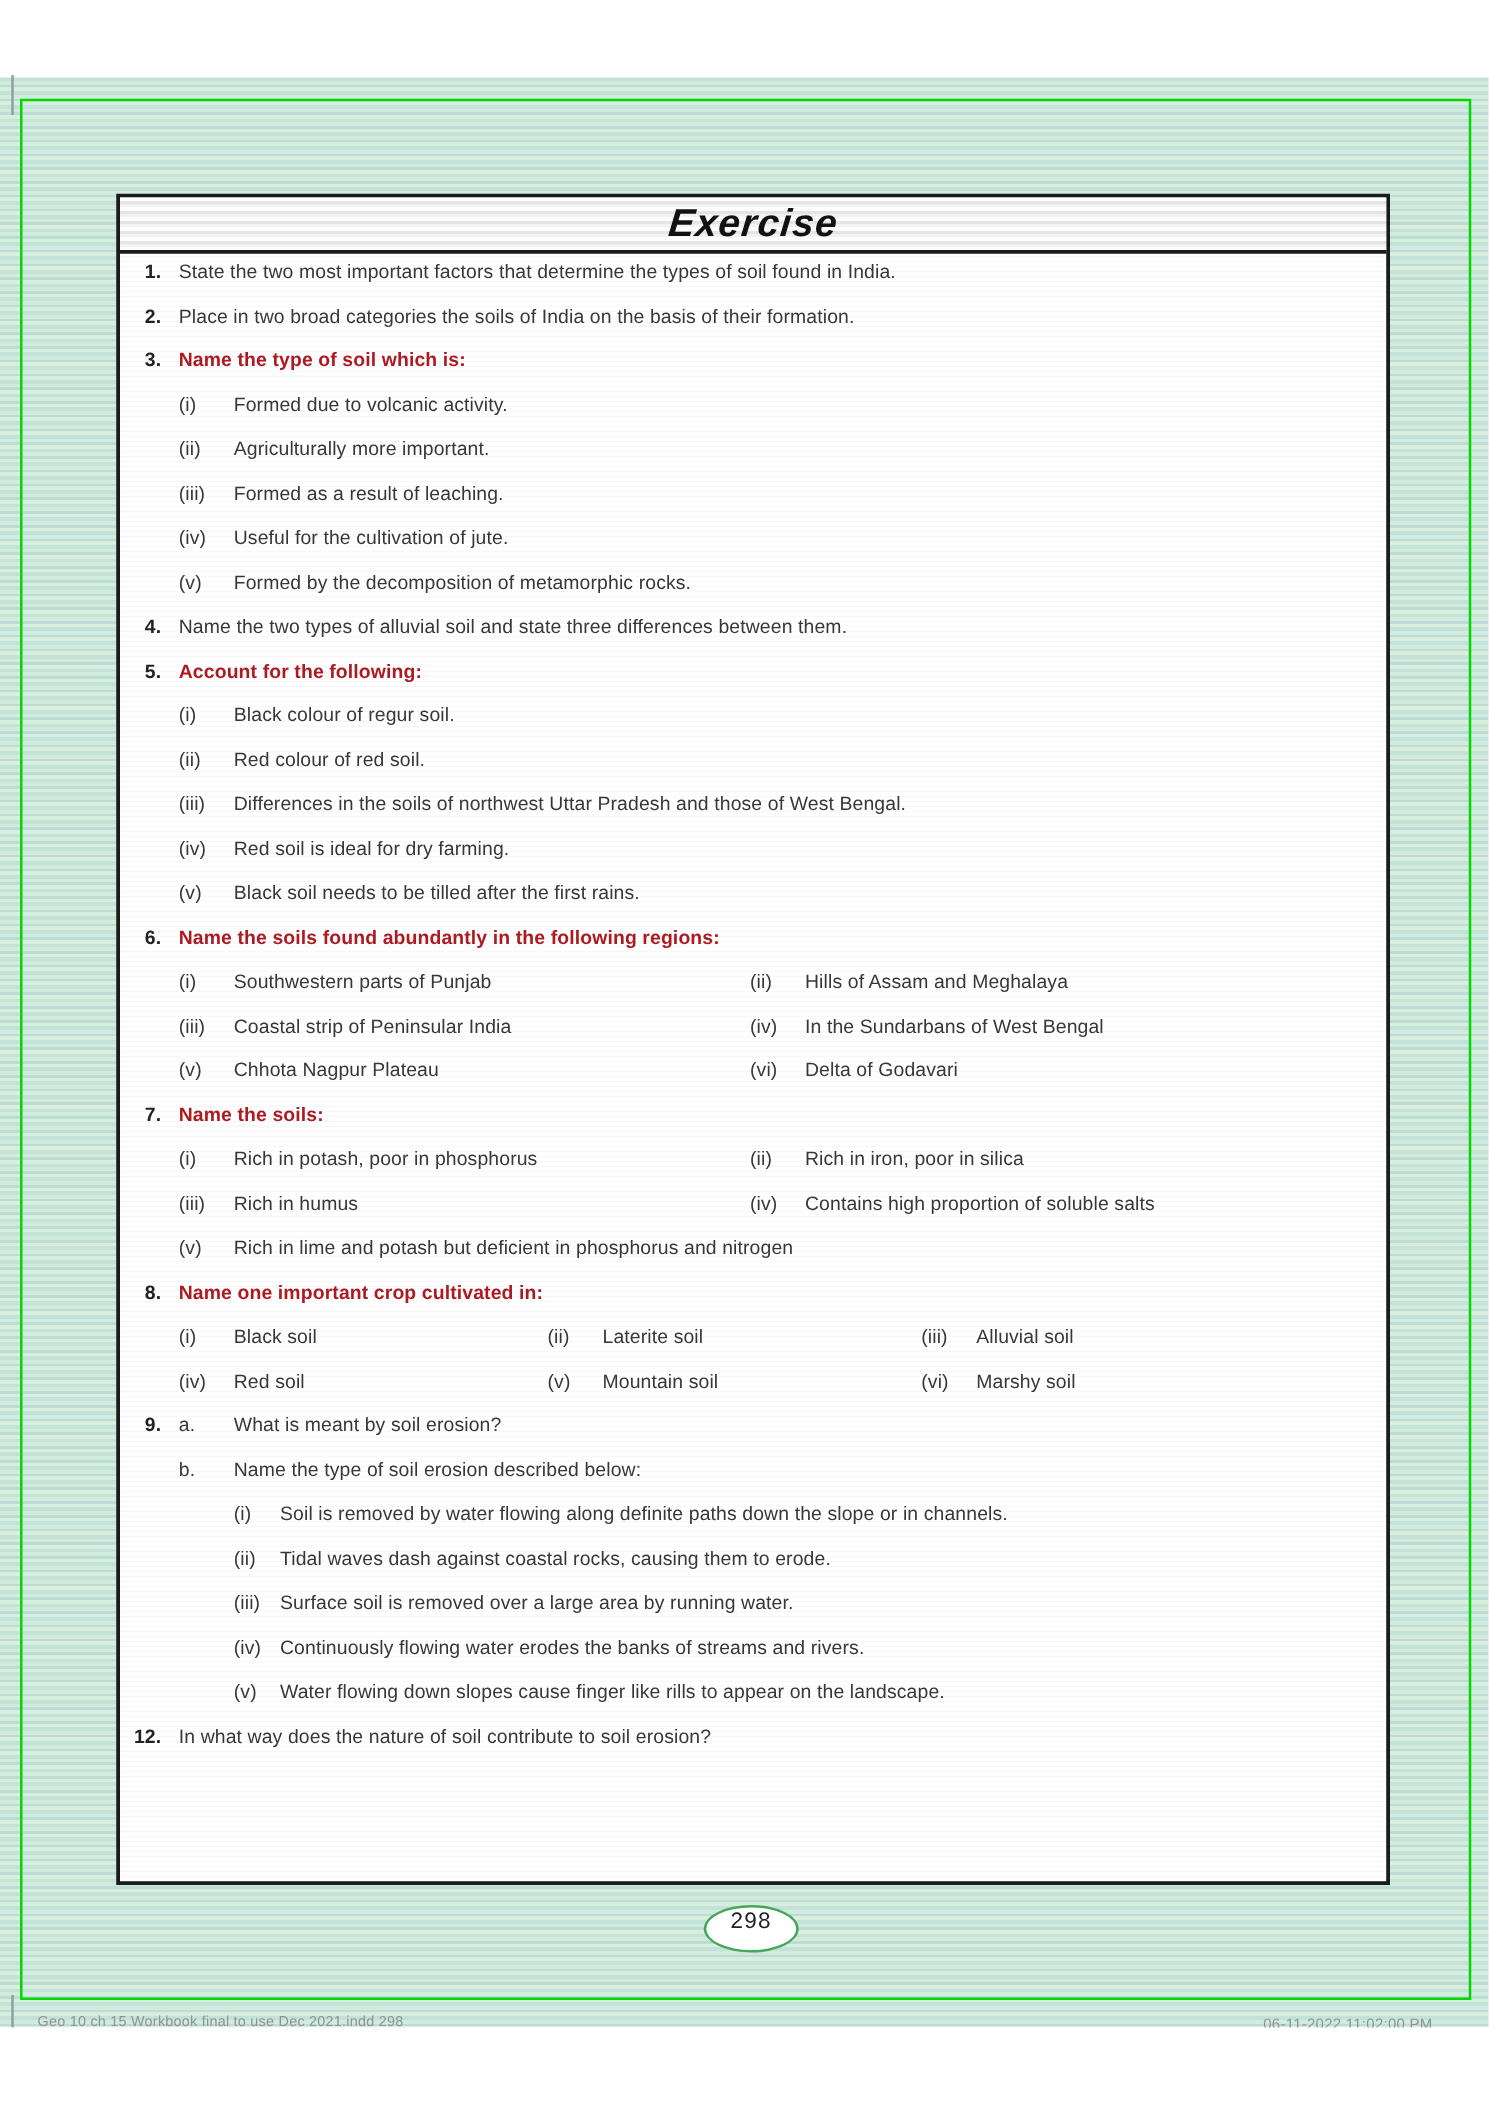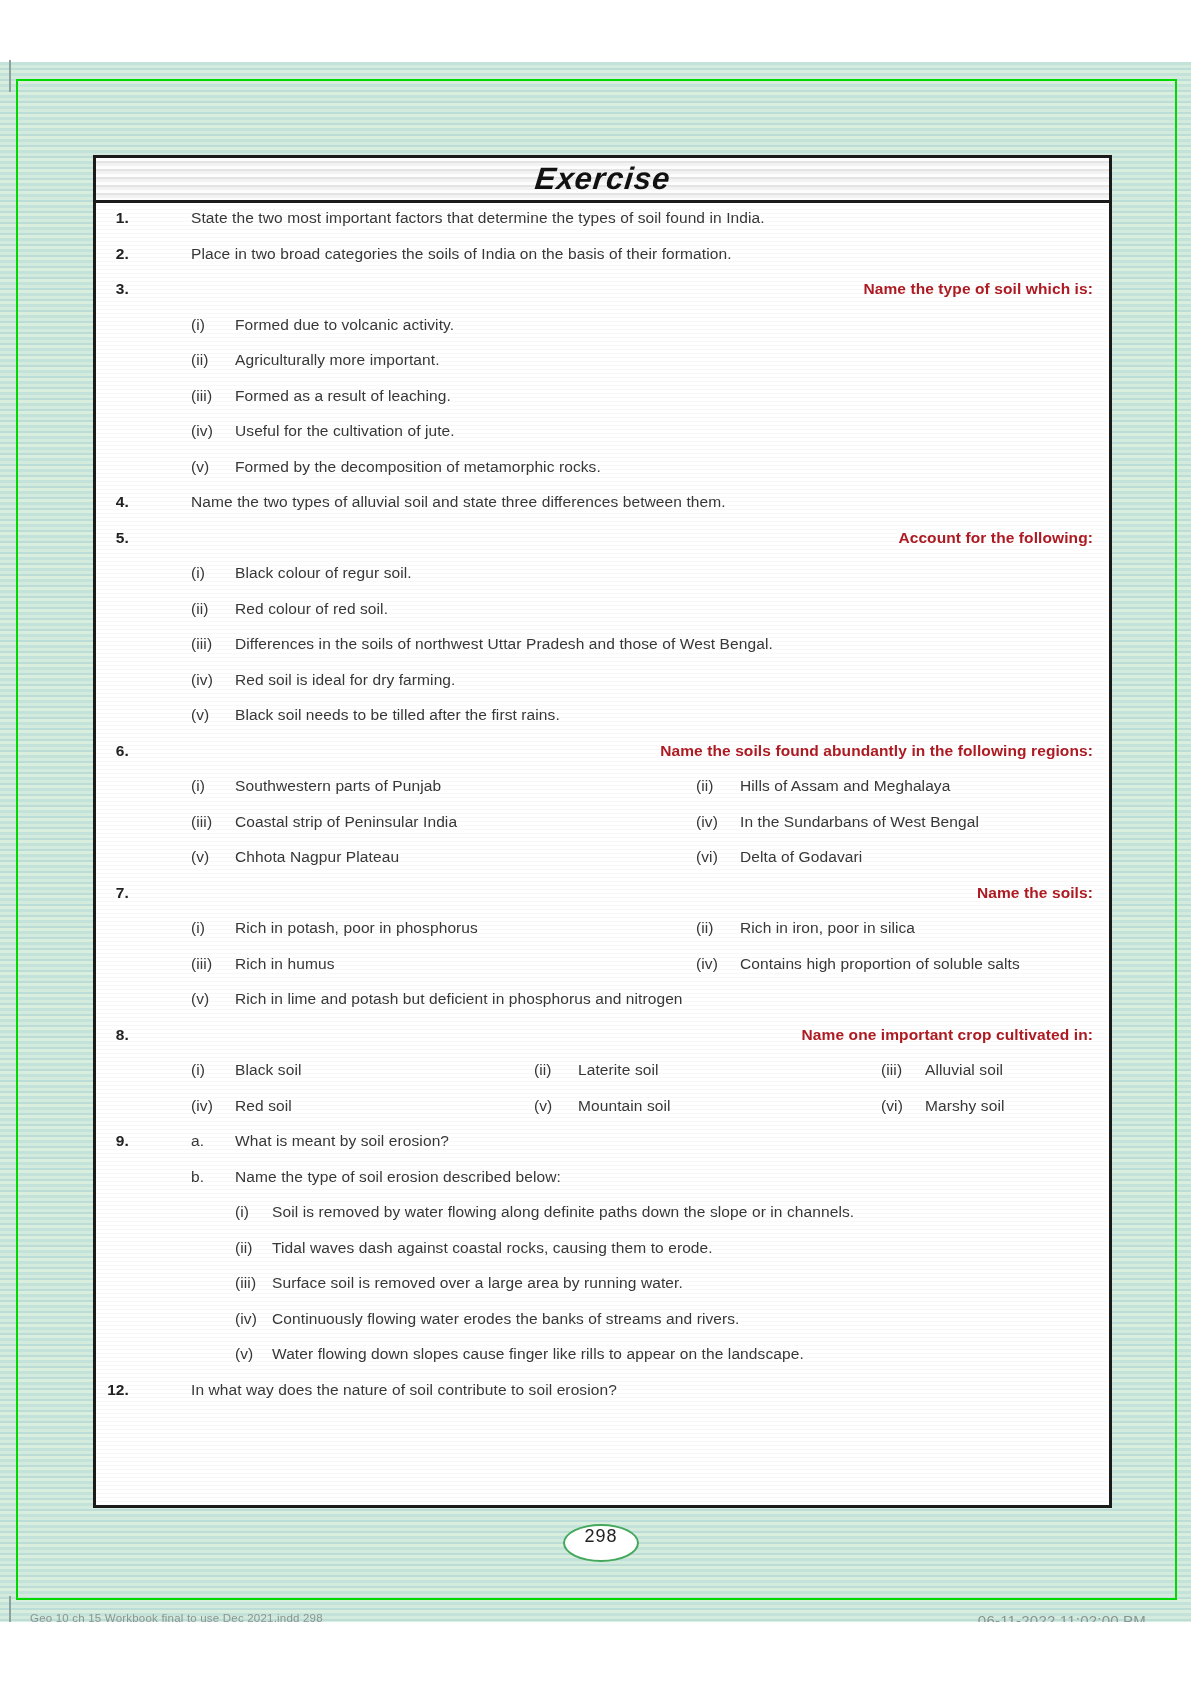--- a/index.html
+++ b/index.html
@@ -45,40 +45,40 @@
   }
 
   .q-area{padding:4px 16px 0 6px;}
   .row{
     display:flex;align-items:flex-start;
     margin-bottom:14.5px;line-height:21px;
     font-size:15.5px;color:#373737;letter-spacing:0.1px;
   }
   .num{flex:0 0 27px;text-align:right;font-weight:700;color:#222;margin-right:14px;white-space:nowrap;}
   .spacer{flex:0 0 44px;}
-  .cell{display:flex;flex:1 1 auto;min-width:0;margin-left:48px;}
+  .cell{display:flex;flex:1 1 auto;min-width:0;}
   .cell.w2{flex:0 0 457px;}
   .cell.w3a{flex:0 0 295px;}
   .cell.w3b{flex:0 0 299px;}
   .lbl{flex:0 0 44px;}
   .lbl2{flex:0 0 37px;}
   .txt{flex:1 1 auto;}
-  .red{color:var(--red);font-weight:700;text-align:right;}
+  .red{color:var(--red);font-weight:700;}
 
   .page-oval{
     position:absolute;left:563px;top:1524px;width:76px;height:38px;
     background:#ffffff;border:2px solid var(--oval-green);border-radius:50%;
     box-sizing:border-box;display:flex;justify-content:center;
     font-size:18px;color:#222;letter-spacing:1px;
   }
   .footer-left{
     position:absolute;left:30px;top:1612px;font-size:11.5px;color:#8b9494;letter-spacing:0.2px;text-align:right;
   }
   .footer-right{
-    position:absolute;right:45px;top:1612px;font-size:15px;color:#8b9494;letter-spacing:0.2px;
+    position:absolute;right:45px;top:1612px;font-size:12px;color:#8b9494;letter-spacing:0.2px;
   }
   .bottom-white{position:absolute;left:0;top:1622px;width:1191px;height:62px;background:#ffffff;}
 </style>
 </head>
 <body>
 
 <div class="scan-bg"></div>
 <div class="artifact-top"></div>
 <div class="artifact-bottom"></div>
 <div class="green-frame"></div>

